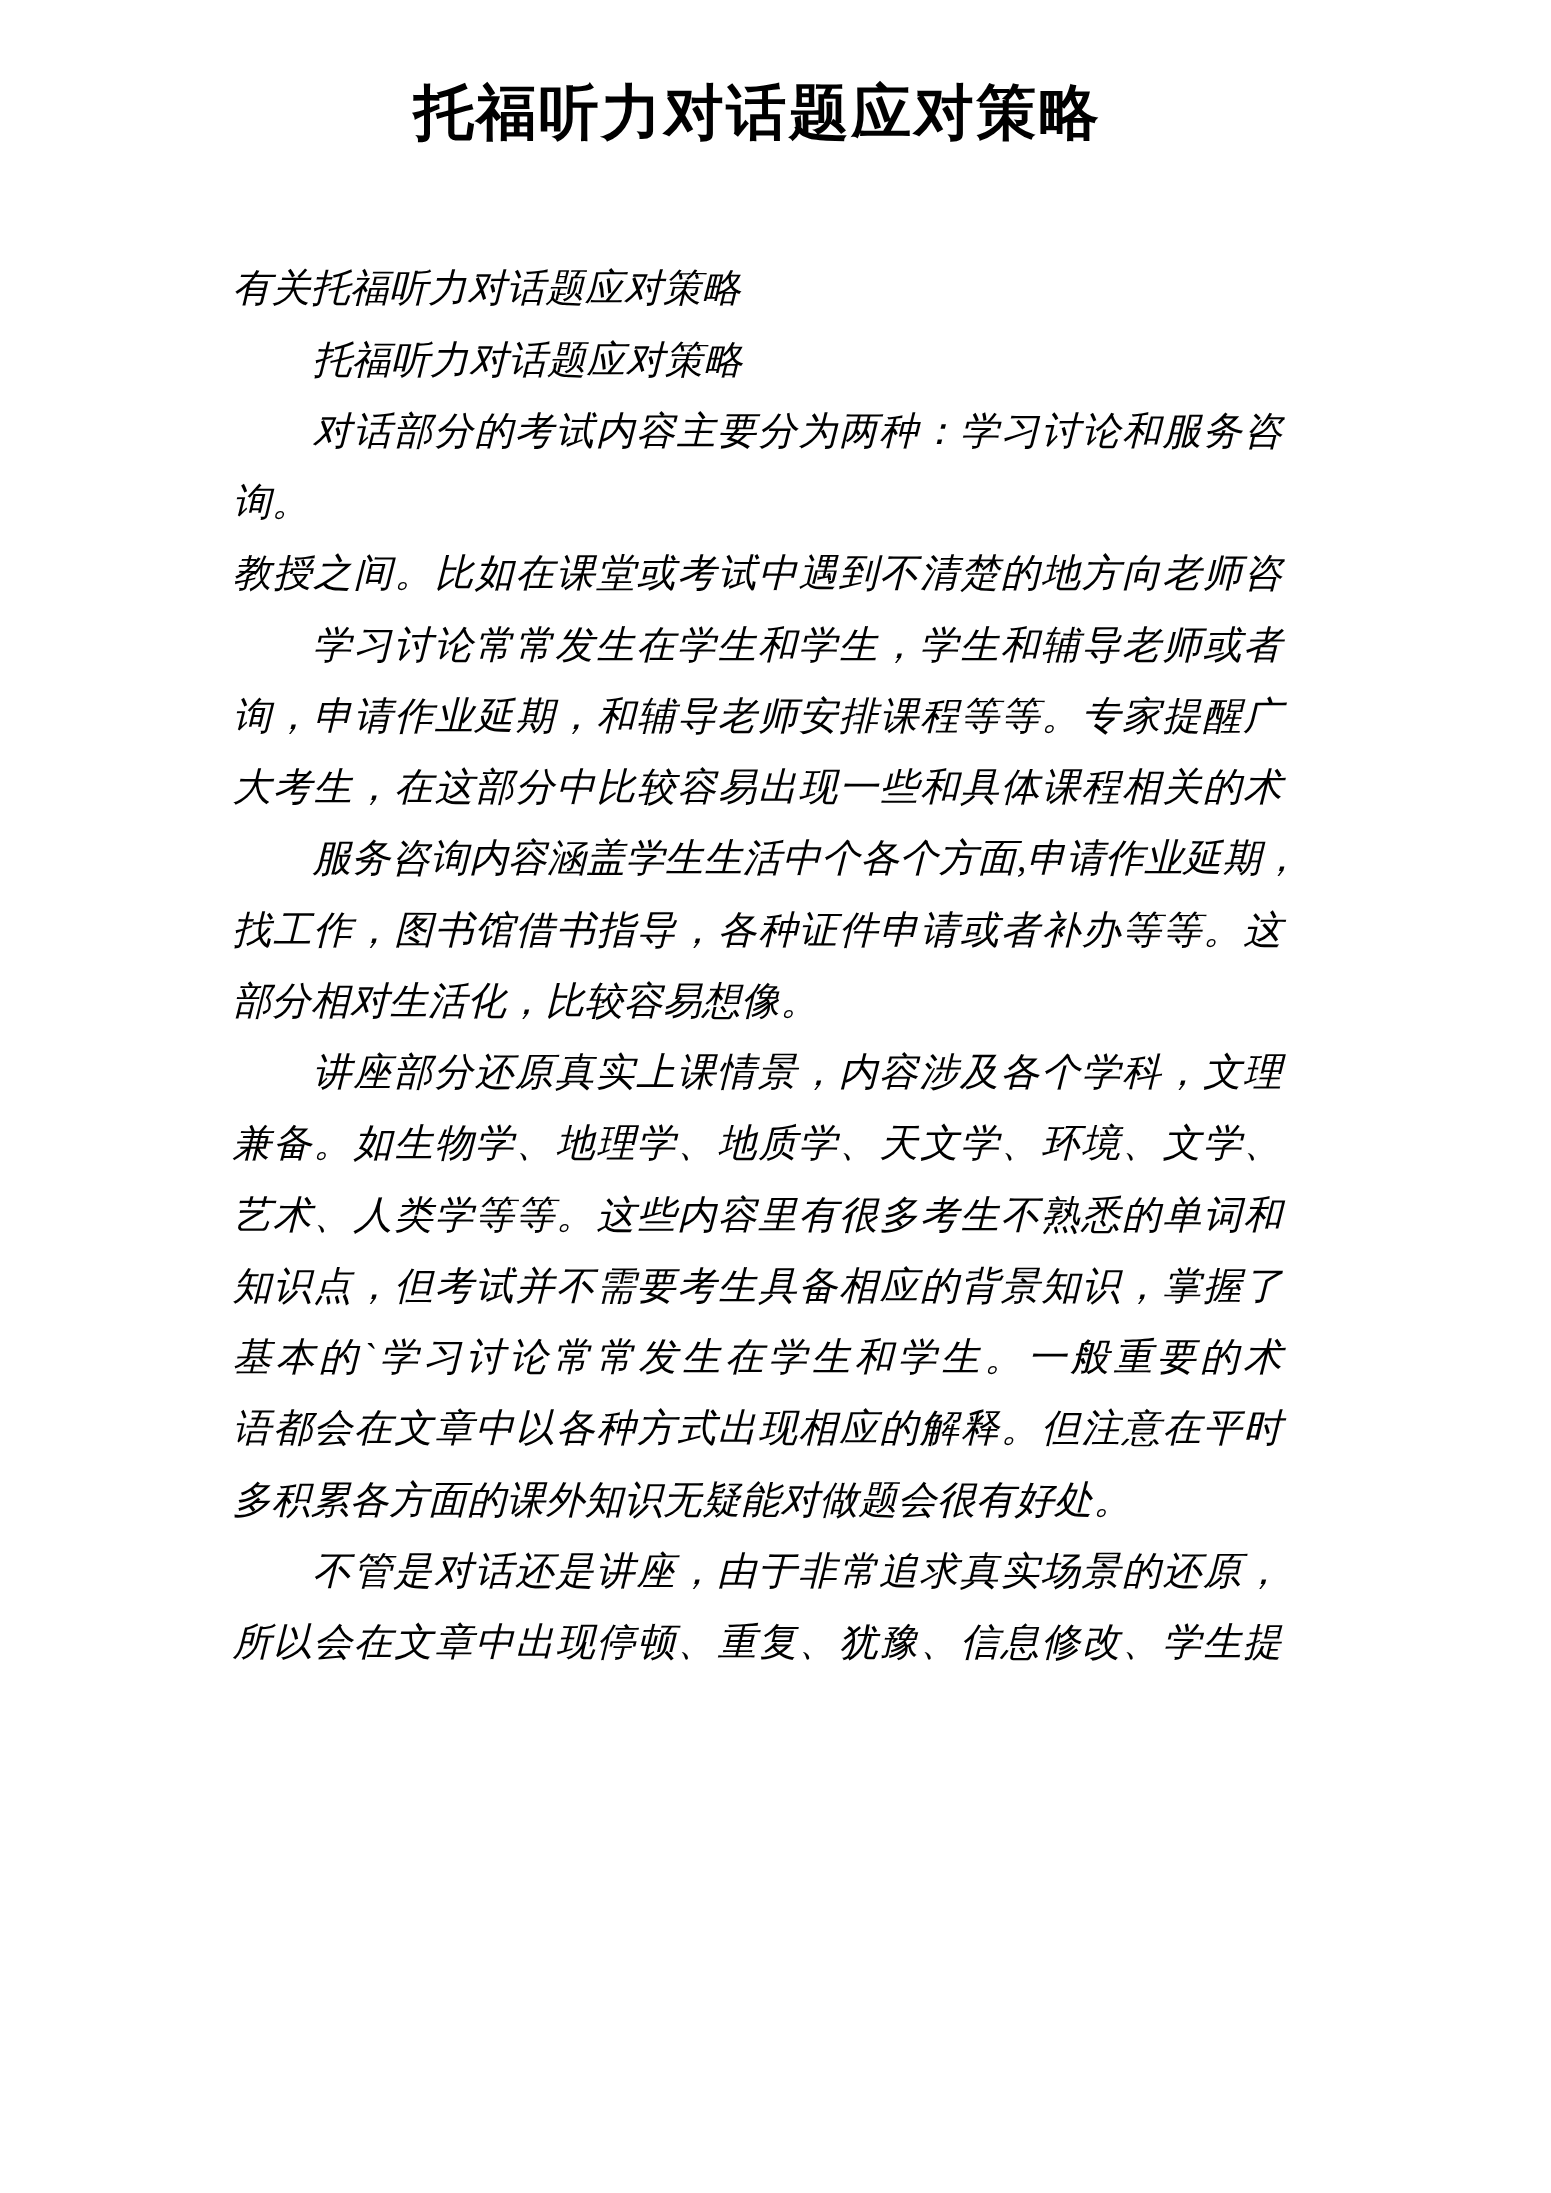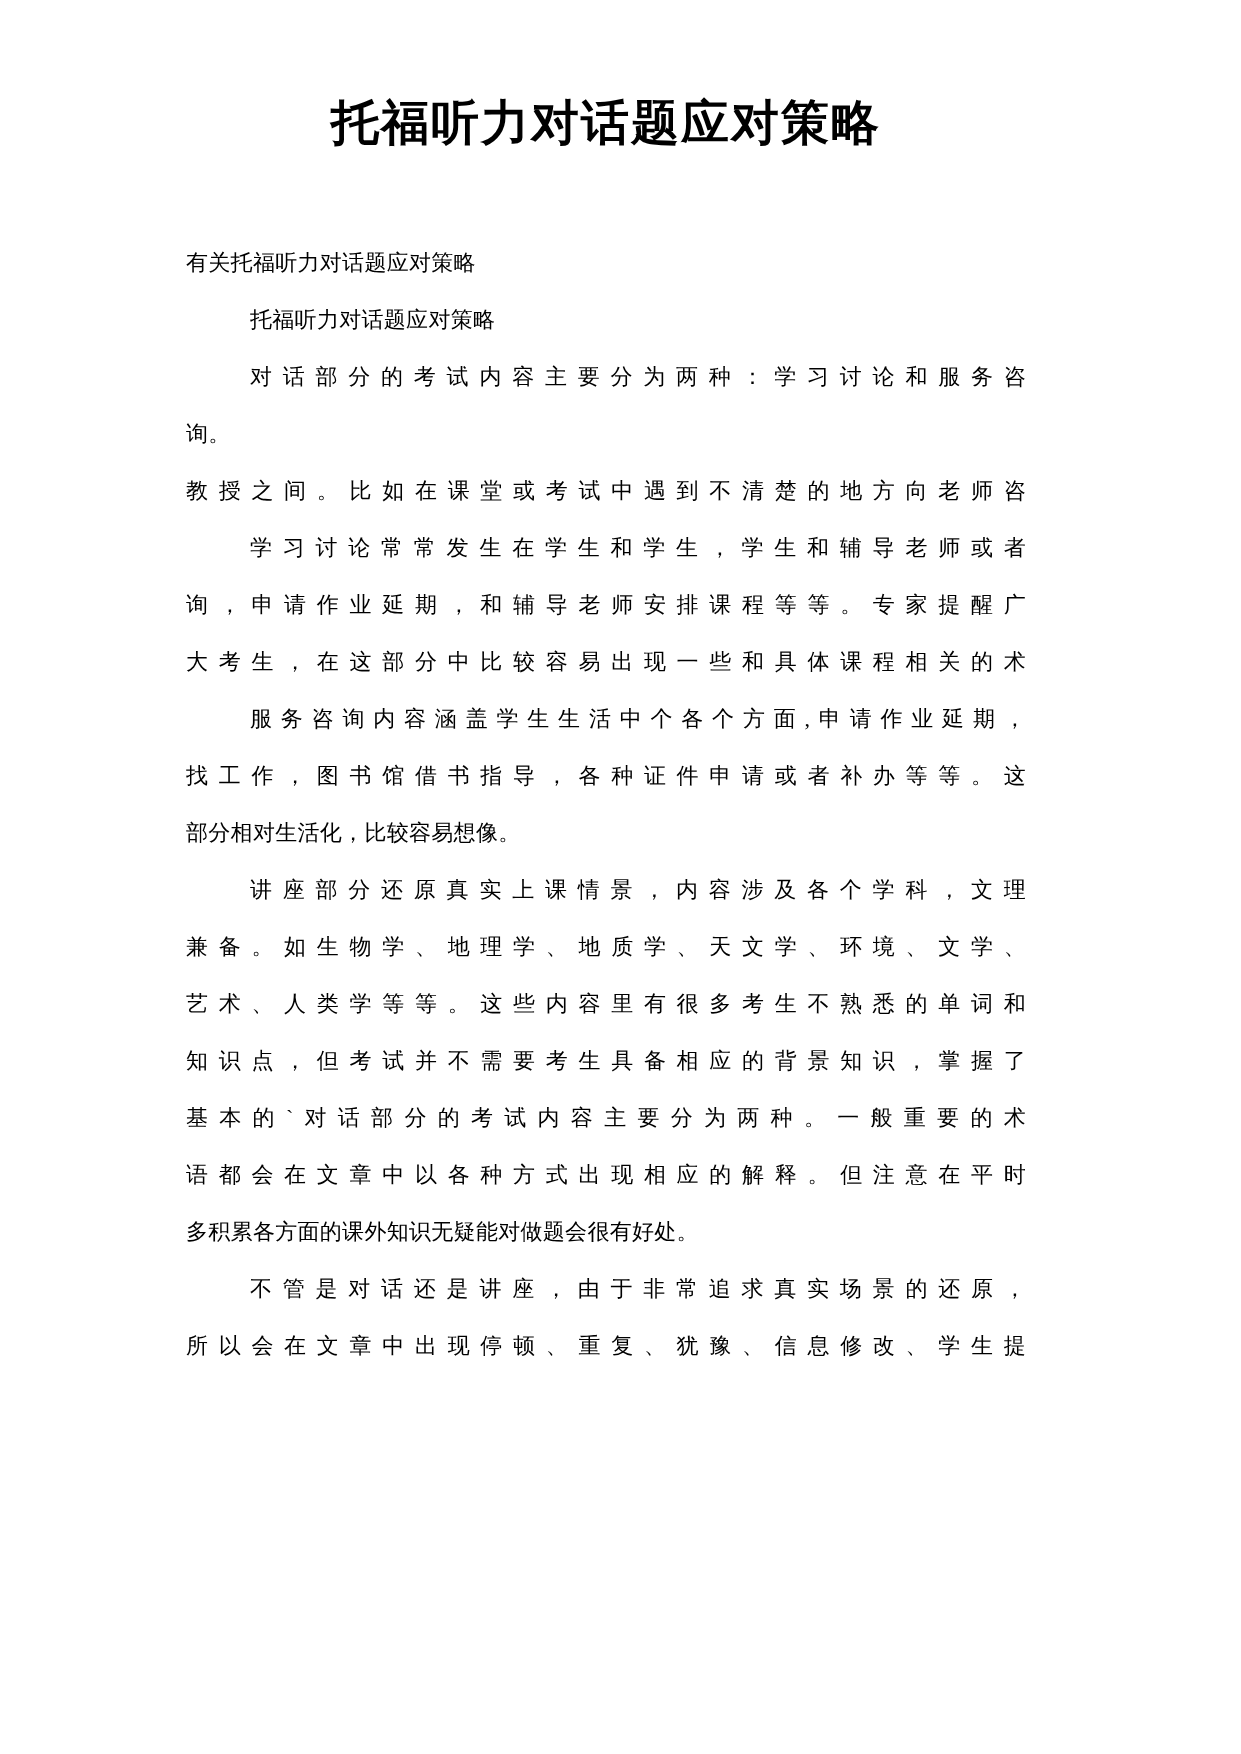--- a/index.html
+++ b/index.html
@@ -6,46 +6,47 @@
     margin: 0;
     padding: 0;
     background: #ffffff;
   }
   .page {
     position: relative;
     width: 1241px;
     height: 1754px;
     background: #ffffff;
     box-sizing: border-box;
-    padding: 92px 215px 0 186px;
+    padding: 60px 215px 0 186px;
     overflow: hidden;
     font-family: "Liberation Serif", "DejaVu Serif", serif;
     color: #000000;
   }
   .doc-title {
     width: 840px;
     margin: 0 0 80px 0;
     text-align: center;
     font-size: 48px;
     font-weight: 700;
     line-height: 62px;
     letter-spacing: 2px;
     white-space: nowrap;
   }
   .doc-body {
     width: 840px;
   }
   .line {
     height: 57px;
     line-height: 57px;
-    font-size: 22px;
+    font-size: 31px;
     letter-spacing: 0.3px;
     white-space: nowrap;
     text-align: justify;
     text-justify: inter-character;
+    font-style: italic;
   }
   .line.flush {
     text-align-last: justify;
   }
   .line.indent {
     text-indent: 64px;
   }
 </style>
 </head>
 <body>
@@ -61,19 +62,19 @@
       <div class="line indent flush">学习讨论常常发生在学生和学生，学生和辅导老师或者</div>
       <div class="line flush">询，申请作业延期，和辅导老师安排课程等等。专家提醒广</div>
       <div class="line flush">大考生，在这部分中比较容易出现一些和具体课程相关的术</div>
       <div class="line indent flush">服务咨询内容涵盖学生生活中个各个方面,申请作业延期，</div>
       <div class="line flush">找工作，图书馆借书指导，各种证件申请或者补办等等。这</div>
       <div class="line">部分相对生活化，比较容易想像。</div>
       <div class="line indent flush">讲座部分还原真实上课情景，内容涉及各个学科，文理</div>
       <div class="line flush">兼备。如生物学、地理学、地质学、天文学、环境、文学、</div>
       <div class="line flush">艺术、人类学等等。这些内容里有很多考生不熟悉的单词和</div>
       <div class="line flush">知识点，但考试并不需要考生具备相应的背景知识，掌握了</div>
-      <div class="line flush">基本的`对话部分的考试内容主要分为两种。一般重要的术</div>
+      <div class="line flush">基本的`学习讨论常常发生在学生和学生。一般重要的术</div>
       <div class="line flush">语都会在文章中以各种方式出现相应的解释。但注意在平时</div>
       <div class="line">多积累各方面的课外知识无疑能对做题会很有好处。</div>
       <div class="line indent flush">不管是对话还是讲座，由于非常追求真实场景的还原，</div>
       <div class="line flush">所以会在文章中出现停顿、重复、犹豫、信息修改、学生提</div>
     </div>
 </div>
 
 </body></html>

